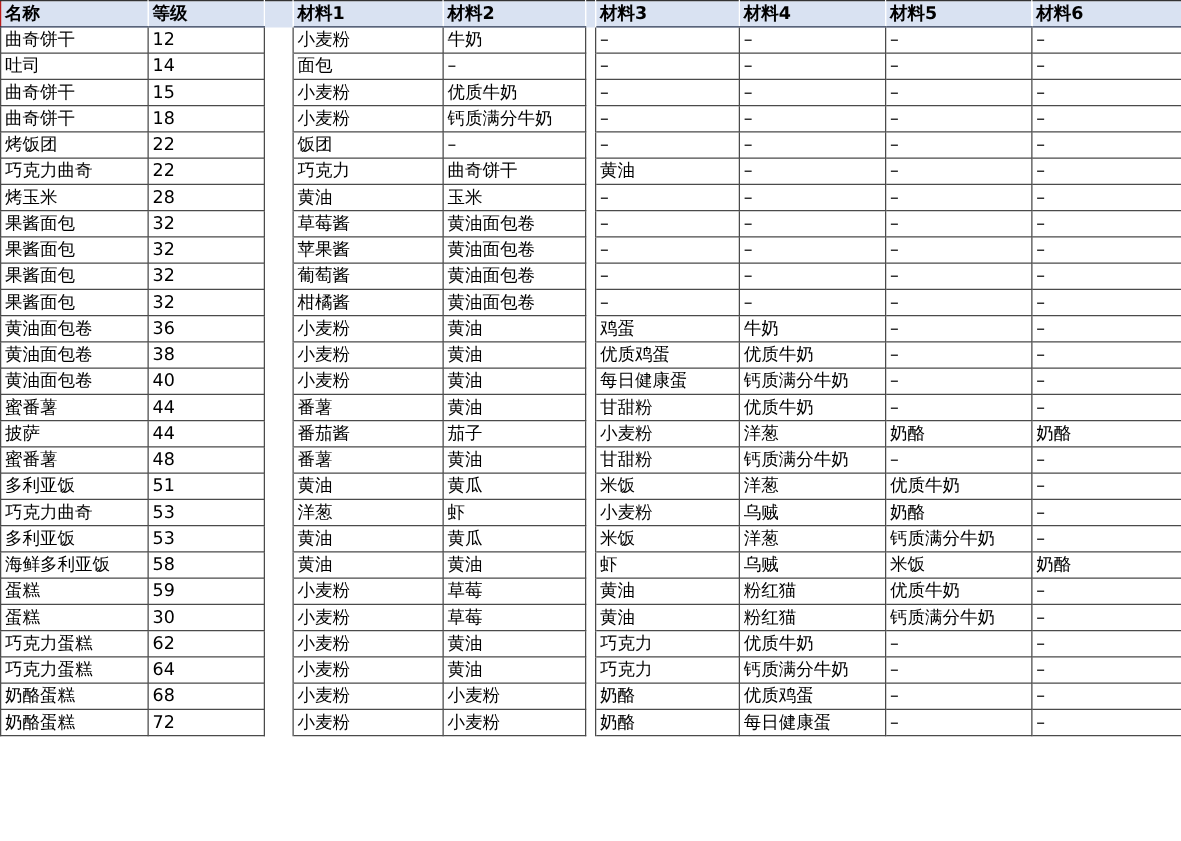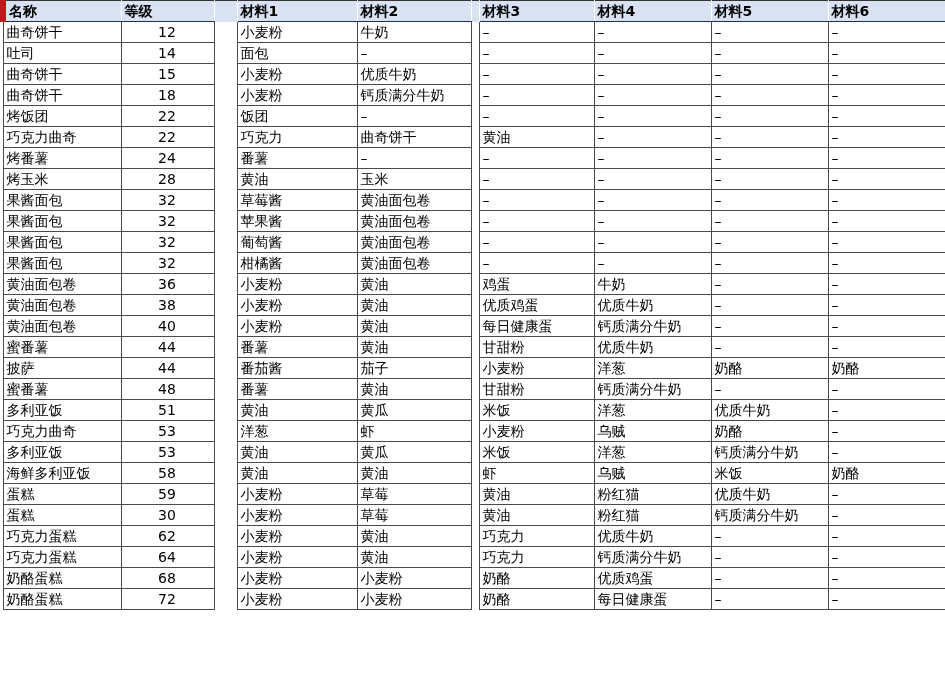--- a/index.html
+++ b/index.html
@@ -28,29 +28,29 @@
   
   thead th {
     background: #d9e2f2;
     font-weight: bold;
     text-align: left;
     border-top: 1px solid #333333;
     border-bottom: 1px solid #22304f;
     border-left: 1px solid #ffffff;
     border-right: 1px solid #ffffff;
   }
-  thead th.first { border-left: 6px solid #b91c1c; }
+  thead th.first { border-left: 1px solid #b91c1c; }
   thead th.sp   { border-bottom: none; }
   thead th.sp1  { border-left: 1px solid #d9e2f2; }
   
   tbody td {
     border: 1px solid #4a4a4a;
     background: #ffffff;
   }
-  tbody td.level { text-align: center; }
+  tbody td.level { text-align: left; }
   tbody td.sp {
     border-top: none;
     border-bottom: none;
     background: #ffffff;
   }
 </style>
 </head>
 <body>
 
 <table class="recipe">
@@ -147,32 +147,20 @@
         <td class="sp"></td>
         <td>巧克力</td>
         <td>曲奇饼干</td>
         <td class="sp"></td>
         <td>黄油</td>
         <td>–</td>
         <td>–</td>
         <td>–</td>
       </tr>
       <tr>
-        <td>烤番薯</td>
-        <td class="level">24</td>
-        <td class="sp"></td>
-        <td>番薯</td>
-        <td>–</td>
-        <td class="sp"></td>
-        <td>–</td>
-        <td>–</td>
-        <td>–</td>
-        <td>–</td>
-      </tr>
-      <tr>
         <td>烤玉米</td>
         <td class="level">28</td>
         <td class="sp"></td>
         <td>黄油</td>
         <td>玉米</td>
         <td class="sp"></td>
         <td>–</td>
         <td>–</td>
         <td>–</td>
         <td>–</td>

